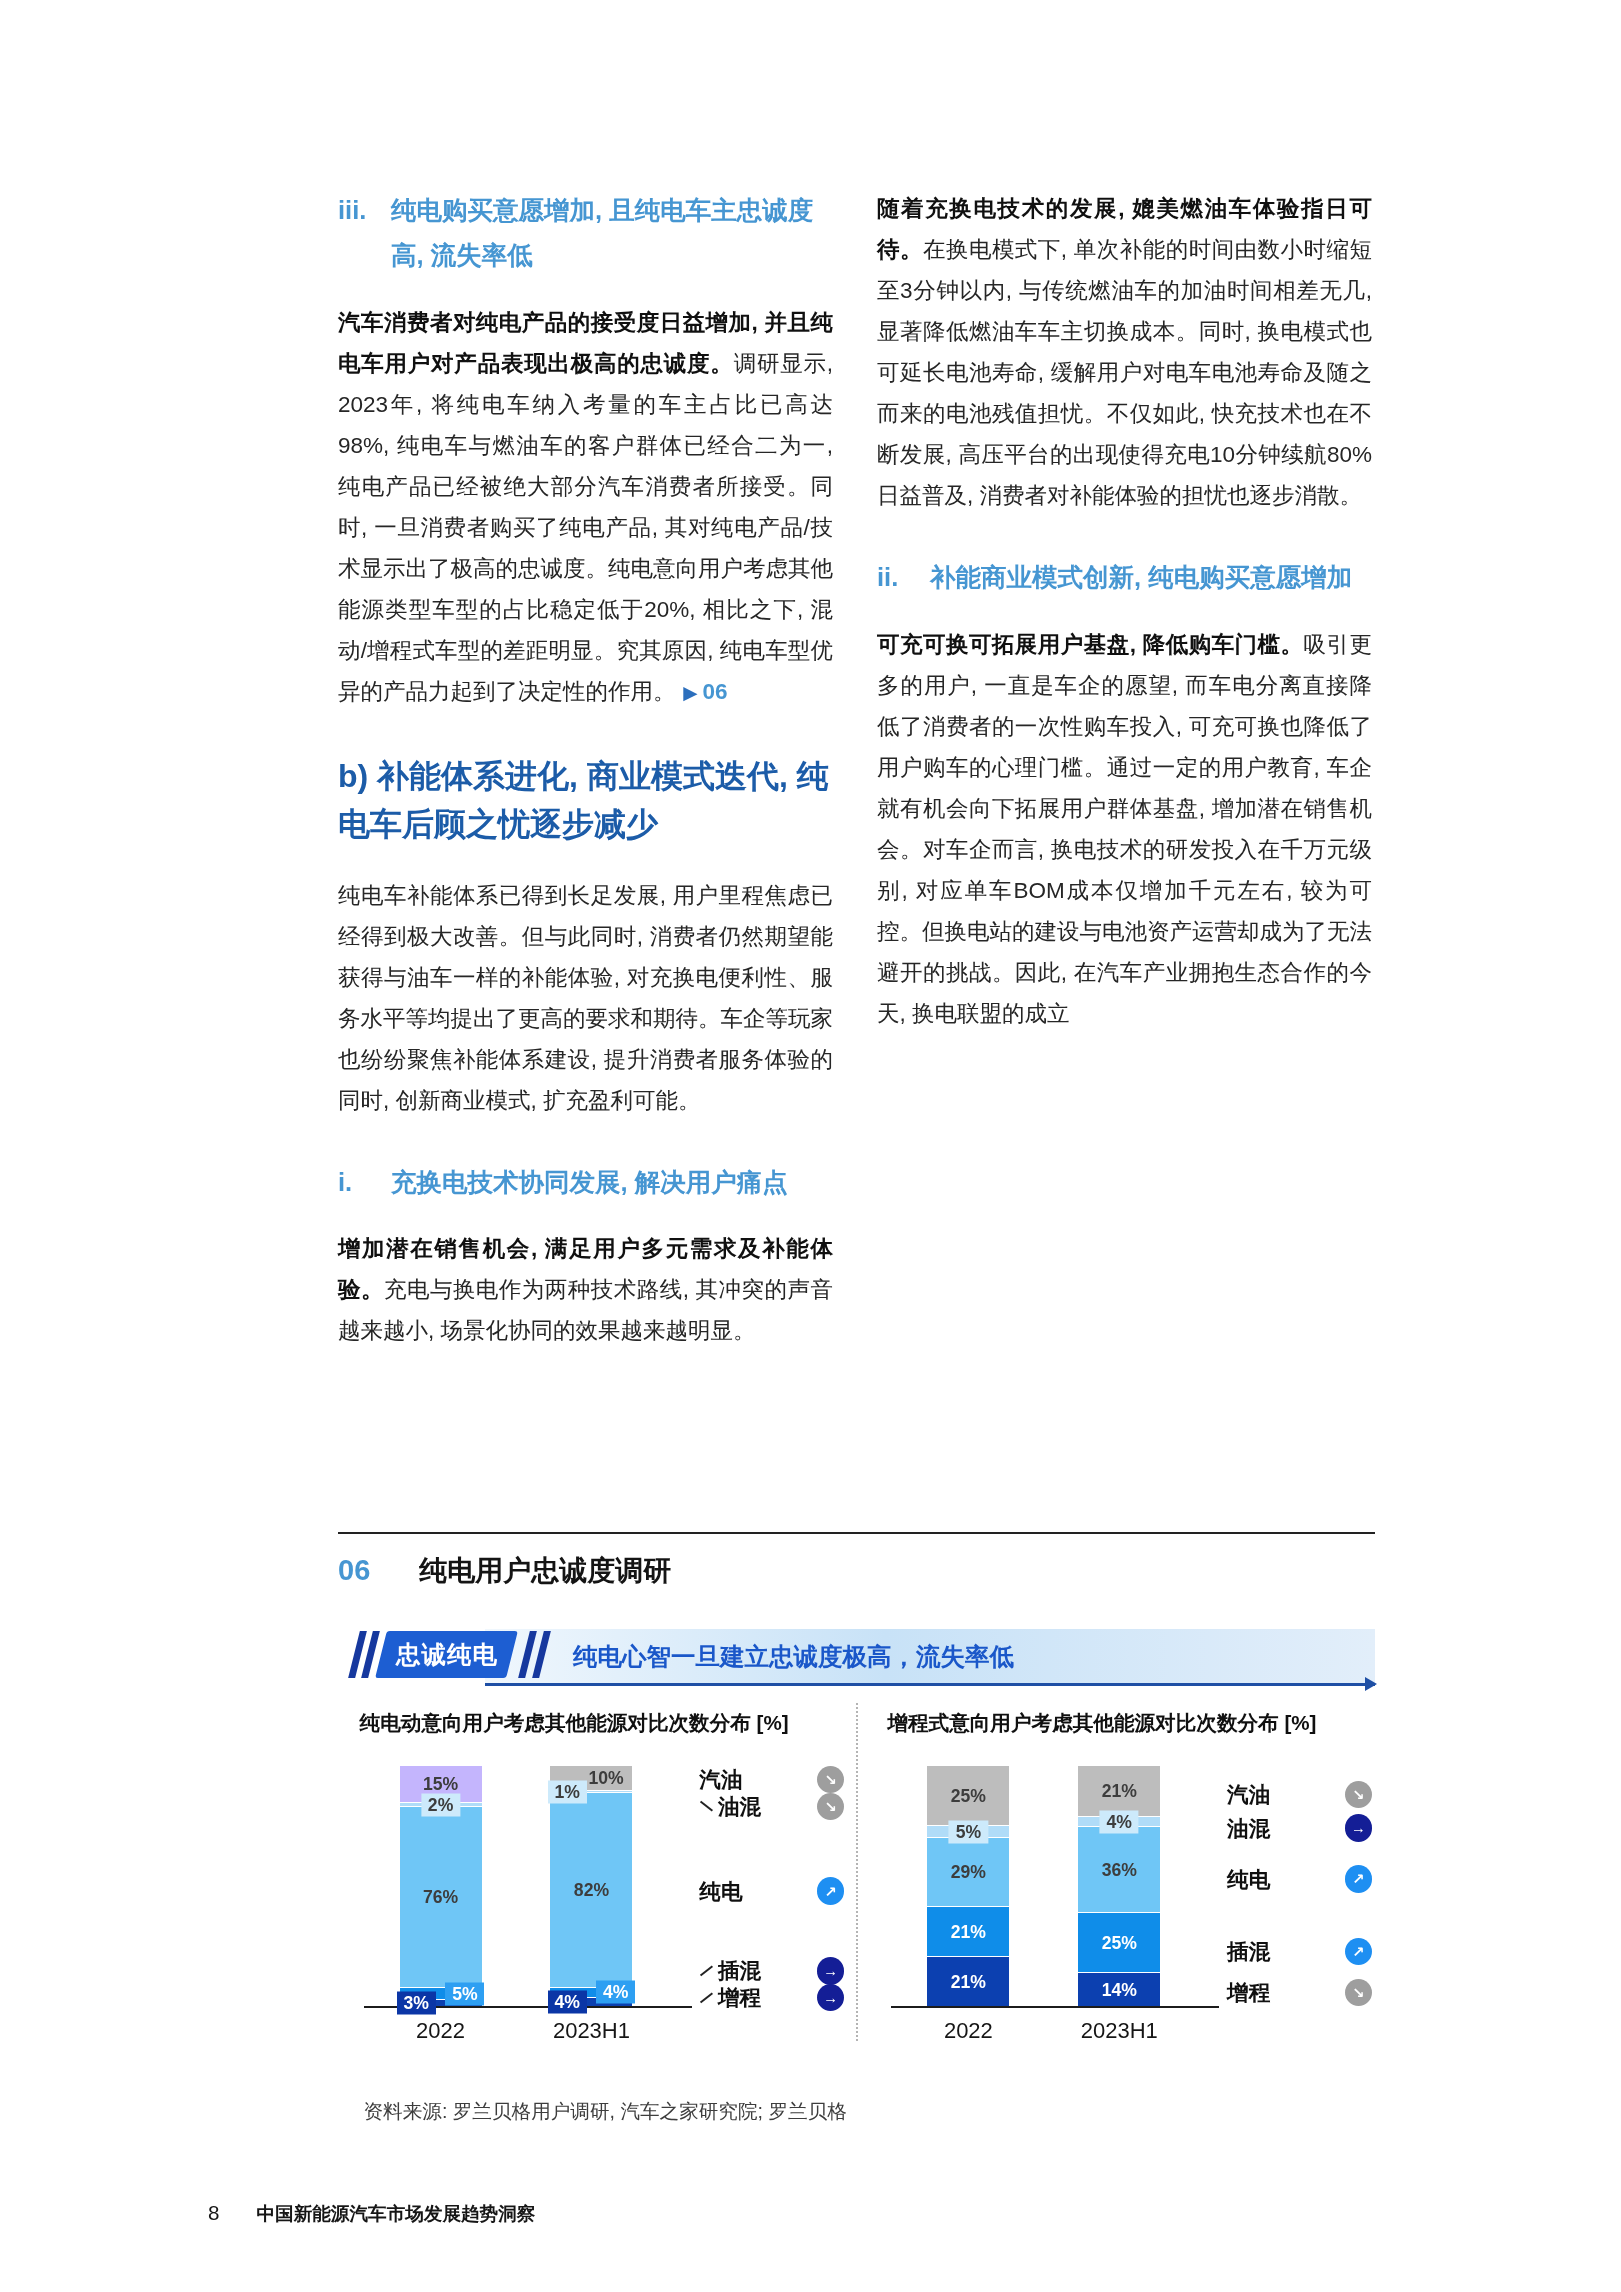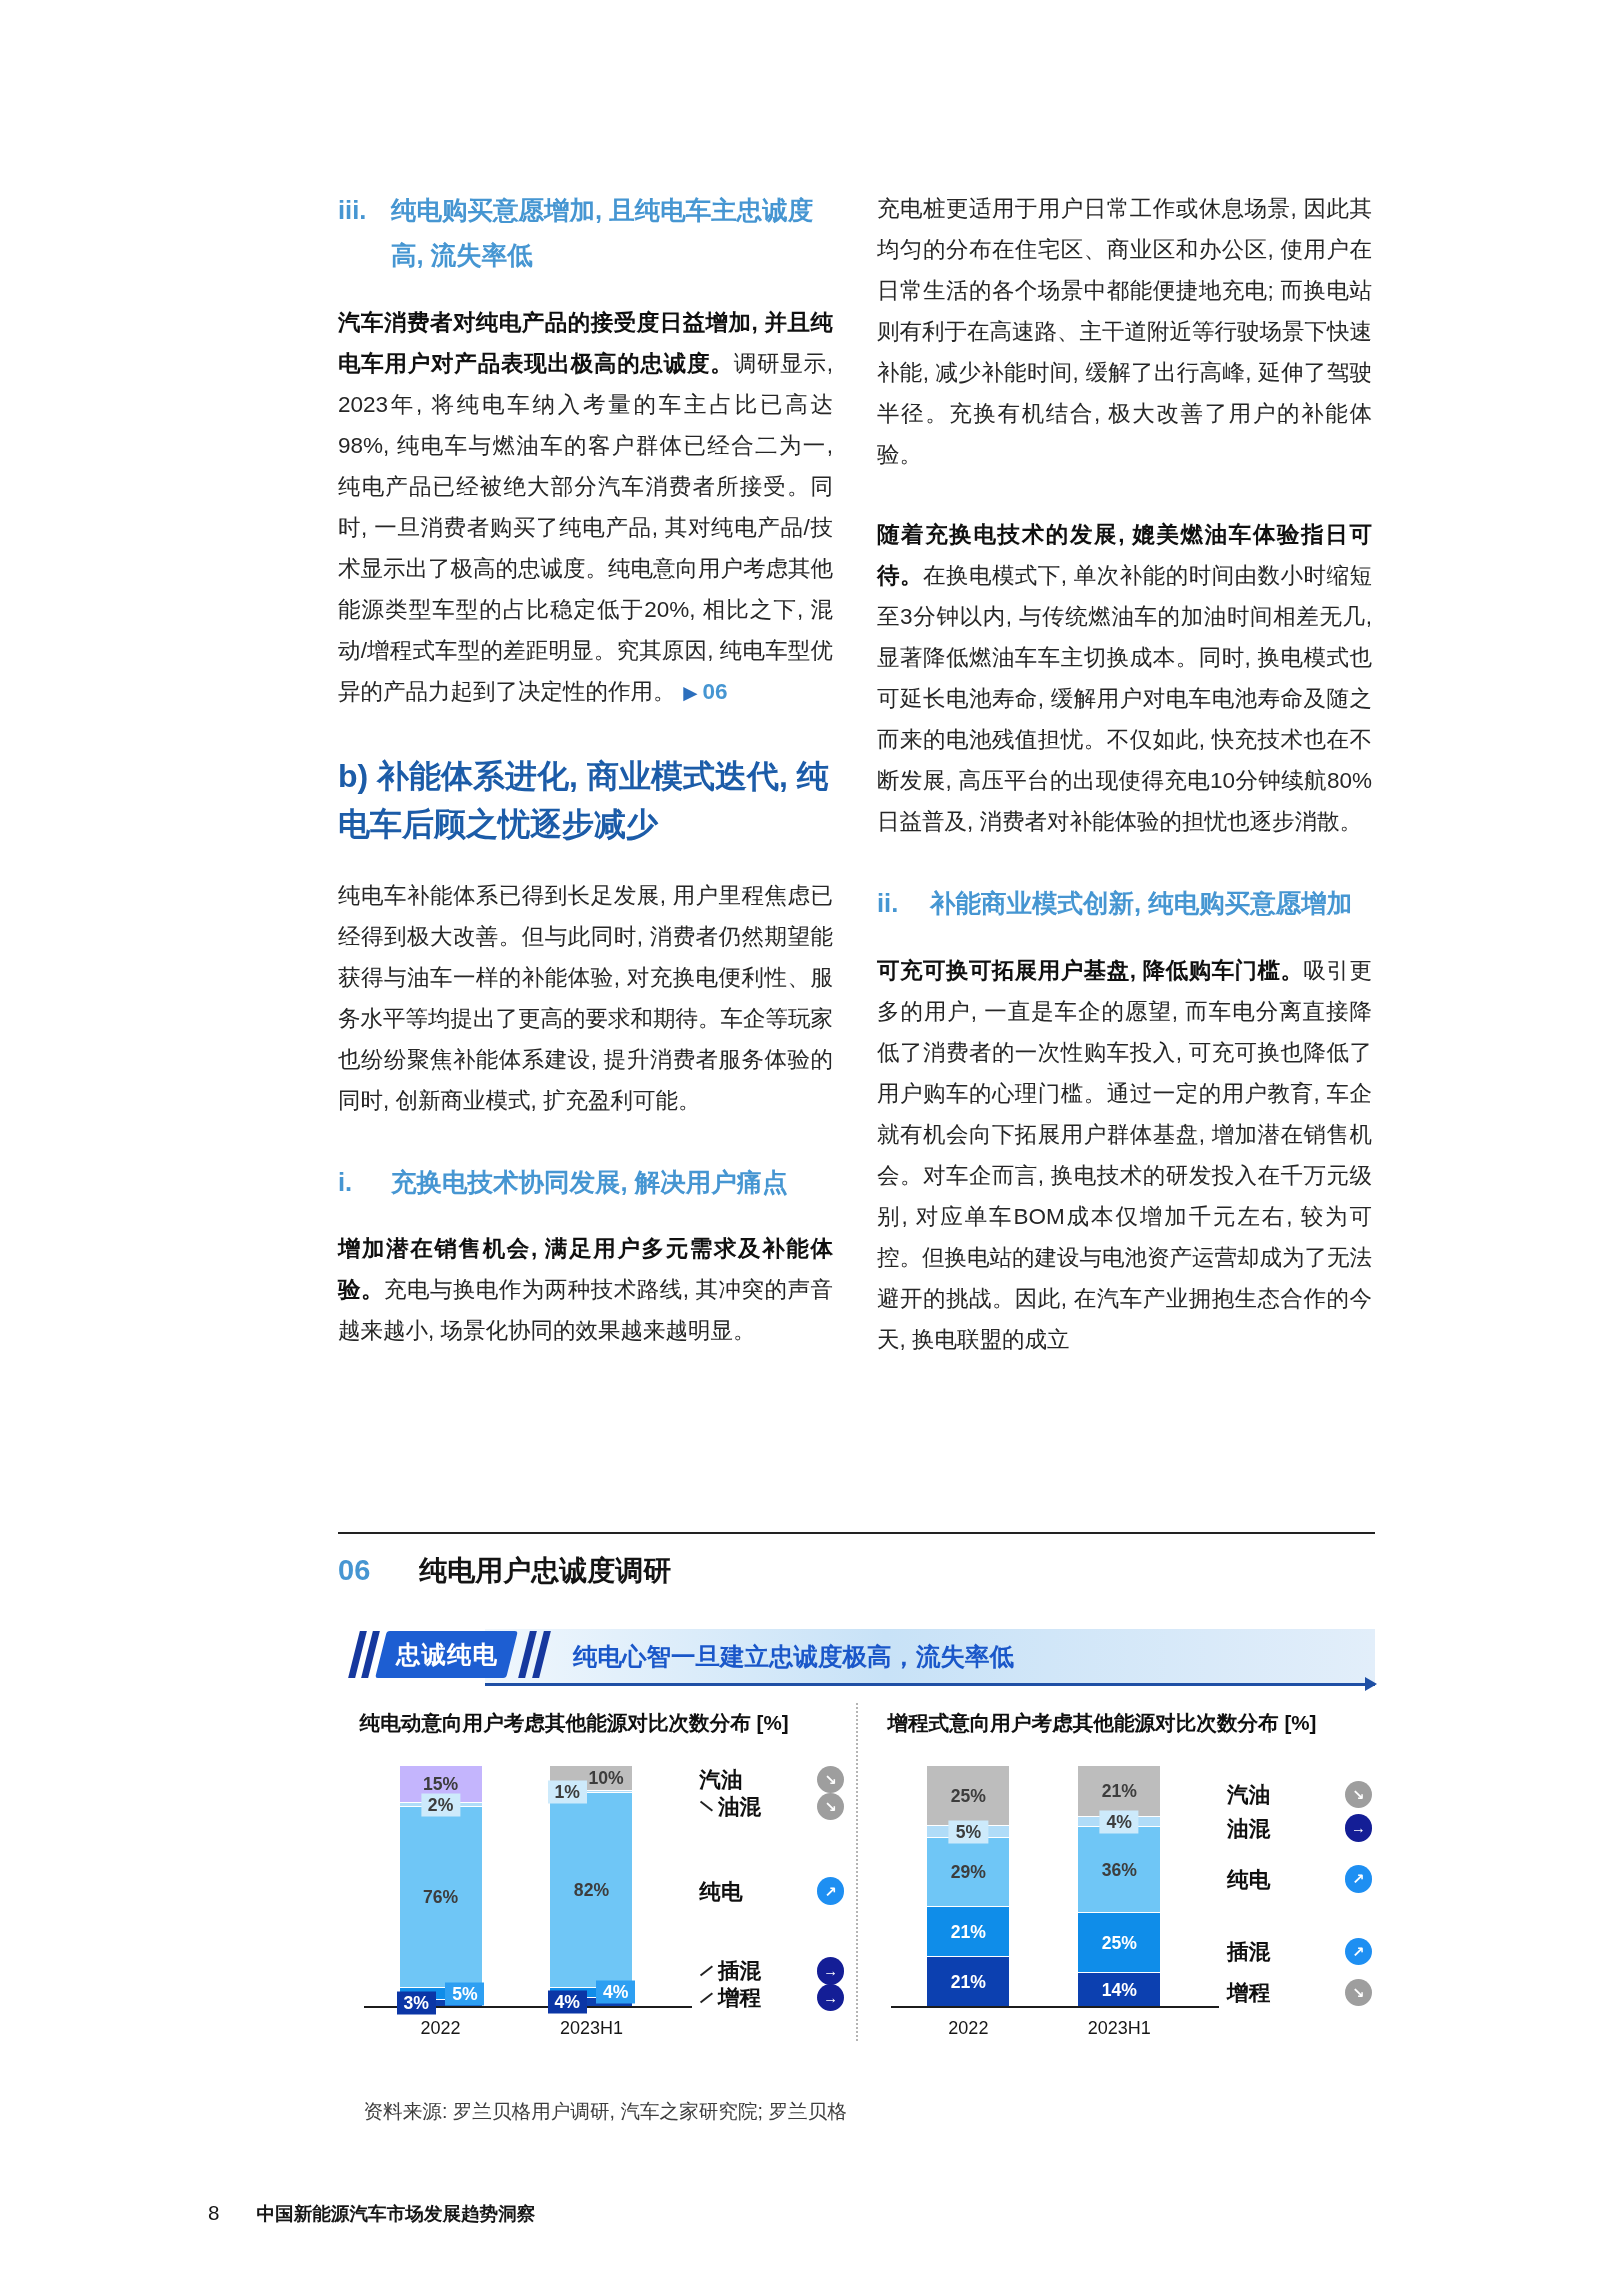--- a/index.html
+++ b/index.html
@@ -53,21 +53,21 @@
   .seg + .seg { border-top:1.5px solid #fff; }
   .seg-label { position:absolute; top:50%; transform:translateY(-50%); font-size:17.6px;
                font-weight:600; z-index:2; white-space:nowrap; }
   .t-dark { color:#3d3d3d; } .t-light { color:#ffffff; }
   .plain.a-center { left:0; right:0; text-align:center; }
   .plain.a-right { right:8.8px; }
   .chip { padding:1px 6.9px; font-weight:700; }
   .chip.a-center { left:50%; transform:translate(-50%,-50%); }
   .chip.a-left { left:-2.9px; } .chip.a-right { right:-2.9px; }
   .cat { position:absolute; top:calc(100% + 11.8px); left:0; right:0; text-align:center;
-         font-size:18px; color:#161616; }
+         font-size:22px; color:#161616; }
   .legend { position:relative; flex:0 0 145px; height:242px; margin-left:7.8px; }
   .legend-item { position:absolute; left:0; right:0; height:27.4px; display:flex;
                  align-items:center; justify-content:space-between; }
   .legend-label { display:flex; align-items:center; font-size:21.6px; font-weight:700; color:#101010; }
   .leader { display:inline-block; width:14.7px; height:2px; background:#222; margin-right:3.9px; }
   .leader.back { transform:rotate(38deg); }
   .leader.fwd { transform:rotate(-38deg); }
   .licon { width:27.4px; height:27.4px; border-radius:50%; display:flex; align-items:center;
            justify-content:center; color:#fff; font-size:14.7px; font-weight:700; }
 
@@ -98,21 +98,20 @@
       <div class="h3">
         <span class="marker">i.</span>
         <span class="htext">充换电技术协同发展, 解决用户痛点</span>
       </div>
       <p>
         <span class="lead">增加潜在销售机会, 满足用户多元需求及补能体验。</span><span>充电与换电作为两种技术路线, 其冲突的声音越来越小, 场景化协同的效果越来越明显。</span>
       </p>
     </section>
 
     <section class="col">
-      <p>充电桩更适用于用户日常工作或休息场景, 因此其均匀的分布在住宅区、商业区和办公区, 使用户在日常生活的各个场景中都能便捷地充电; 而换电站则有利于在高速路、主干道附近等行驶场景下快速补能, 减少补能时间, 缓解了出行高峰, 延伸了驾驶半径。充换有机结合, 极大改善了用户的补能体验。</p>
       <p>
         <span class="lead">随着充换电技术的发展, 媲美燃油车体验指日可待。</span><span>在换电模式下, 单次补能的时间由数小时缩短至3分钟以内, 与传统燃油车的加油时间相差无几, 显著降低燃油车车主切换成本。同时, 换电模式也可延长电池寿命, 缓解用户对电车电池寿命及随之而来的电池残值担忧。不仅如此, 快充技术也在不断发展, 高压平台的出现使得充电10分钟续航80%日益普及, 消费者对补能体验的担忧也逐步消散。</span>
       </p>
       <div class="h3">
         <span class="marker">ii.</span>
         <span class="htext">补能商业模式创新, 纯电购买意愿增加</span>
       </div>
       <p>
         <span class="lead">可充可换可拓展用户基盘, 降低购车门槛。</span><span>吸引更多的用户, 一直是车企的愿望, 而车电分离直接降低了消费者的一次性购车投入, 可充可换也降低了用户购车的心理门槛。通过一定的用户教育, 车企就有机会向下拓展用户群体基盘, 增加潜在销售机会。对车企而言, 换电技术的研发投入在千万元级别, 对应单车BOM成本仅增加千元左右, 较为可控。但换电站的建设与电池资产运营却成为了无法避开的挑战。因此, 在汽车产业拥抱生态合作的今天, 换电联盟的成立</span>
       </p>

